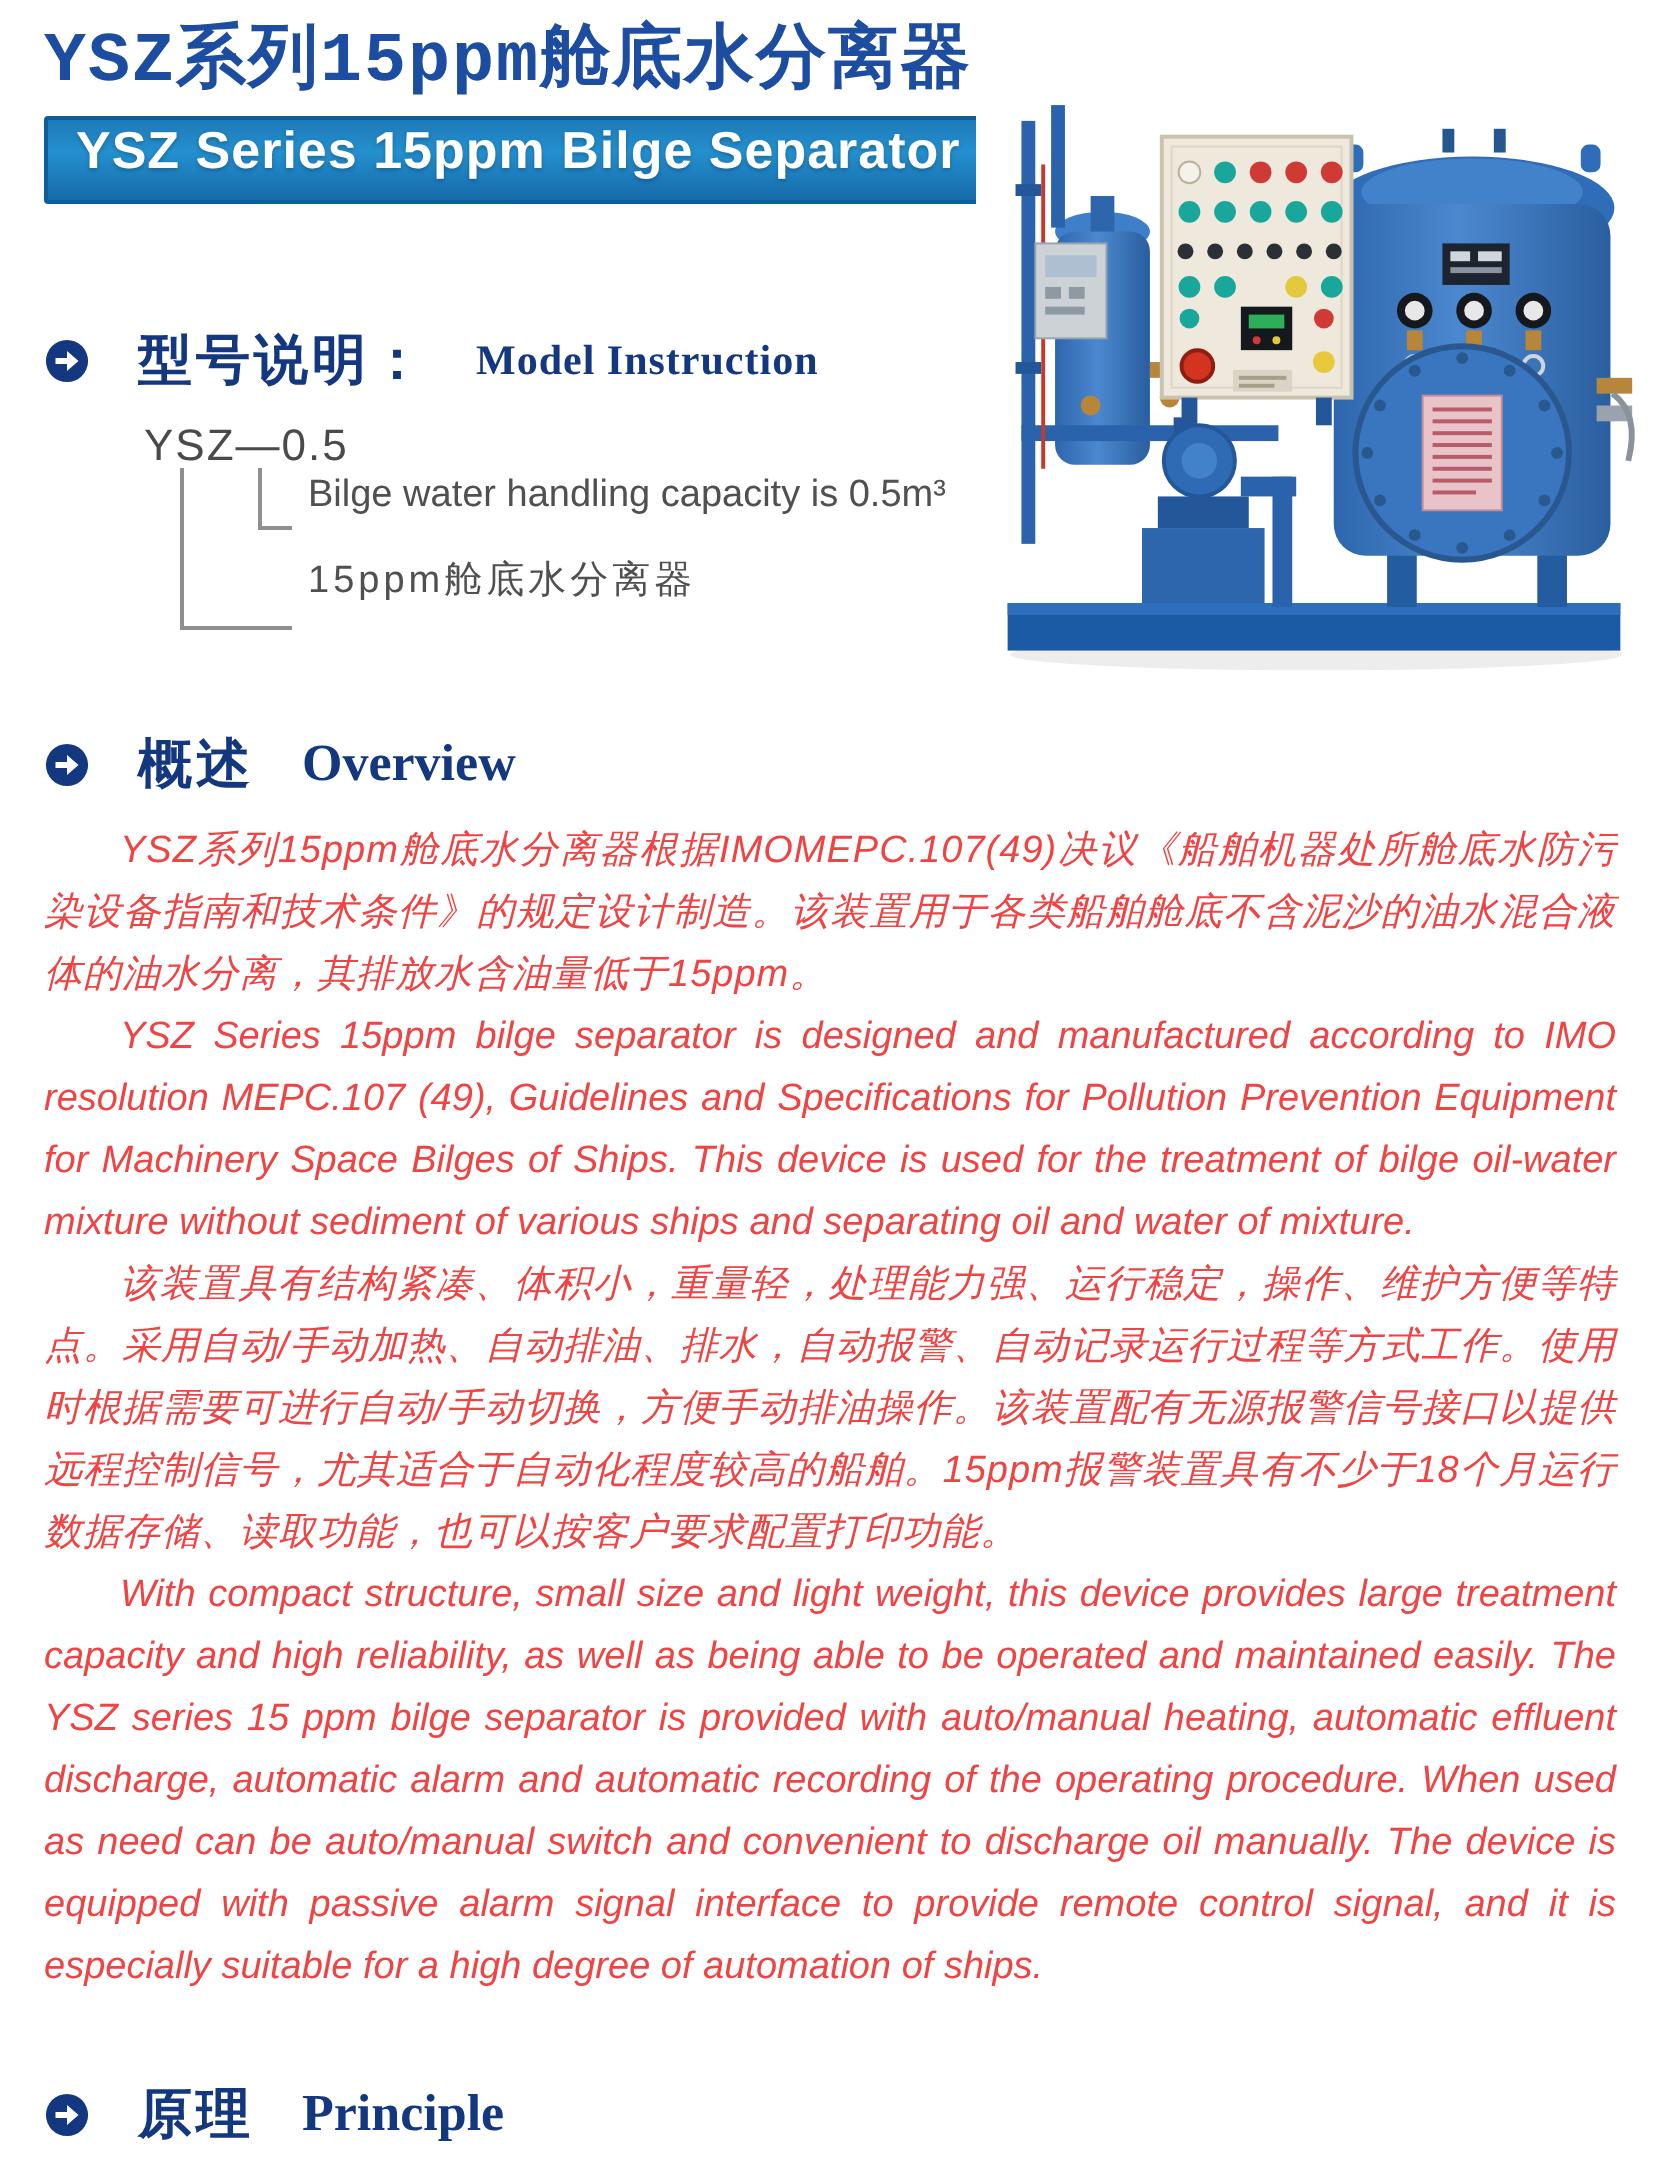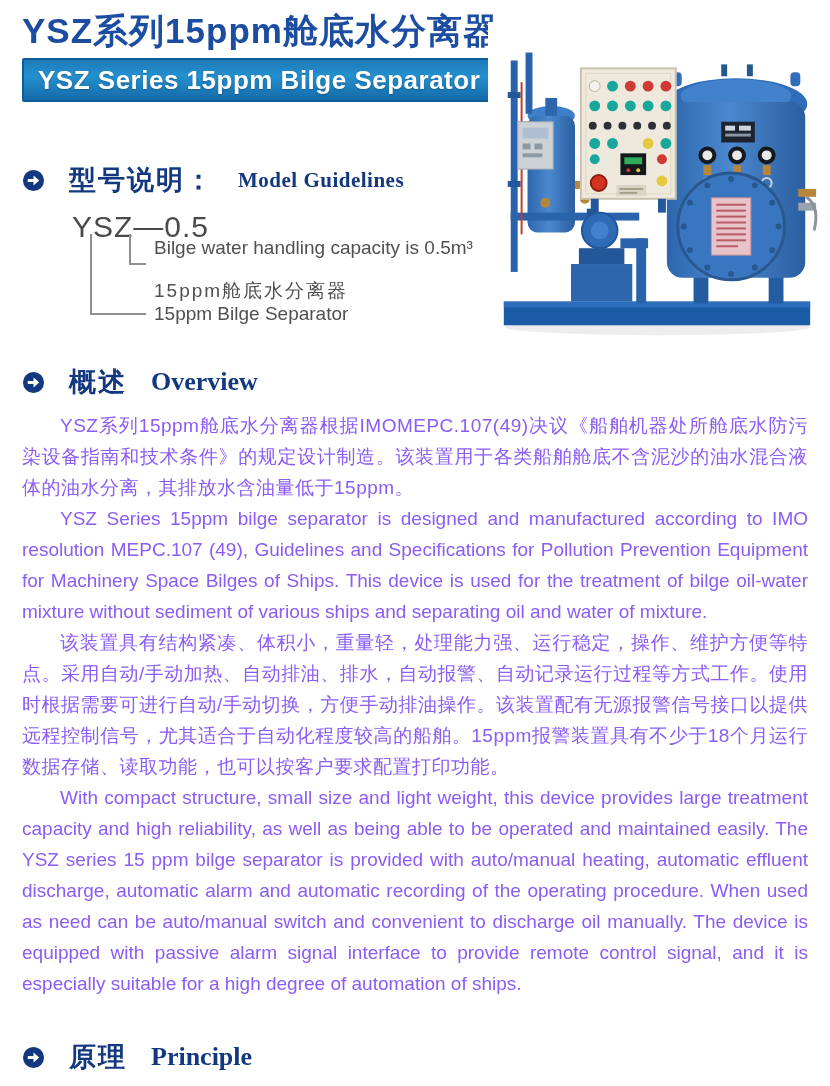--- a/index.html
+++ b/index.html
@@ -3,29 +3,29 @@
 <meta charset="utf-8">
 <style>
   * { margin:0; padding:0; box-sizing:border-box; }
   html,body { width:830px; height:1086px; overflow:hidden; background:#ffffff; }
   body { font-family:"Liberation Sans","DejaVu Sans",sans-serif; color:#3d3d3d; position:relative; }
 
   .page { width:830px; height:1086px; padding:8px 22px 0 22px; position:relative; }
 
   
   .title-cn {
-    font-family:Liberation Sans, sans-serif;
+    font-family:Liberation Mono, monospace;
     font-weight:bold; font-size:35px; color:#1c4da0;
     letter-spacing:1px; line-height:46px; white-space:nowrap;
   }
   .banner {
     margin-top:4px; width:492px; height:44px;
     background:linear-gradient(180deg,#1e7ab8 0%,#2490cf 40%,#166aa9 100%);
     border:2px solid #0f5e9c; border-radius:2px;
-    display:flex; align-items:center; padding-left:14px;
+    display:flex; padding-left:14px;
   }
   .banner span {
     color:#ffffff; font-weight:bold; font-size:26px; letter-spacing:0.5px;
     text-shadow:0 1px 2px rgba(0,0,0,0.25); white-space:nowrap;
   }
 
   
   .photo {
     position:absolute; left:488px; top:22px; width:336px; height:320px;
     background:#ffffff;
@@ -35,33 +35,33 @@
   .sec-head { display:flex; align-items:center; gap:24px; }
   .sec-icon { width:23px; height:23px; flex:0 0 auto; display:block; }
   .sec-cn { font-size:27px; font-weight:bold; color:#14387f; letter-spacing:2px; }
   .sec-en { font-family:"Liberation Serif","DejaVu Serif",serif; font-size:26px; font-weight:bold; color:#14387f; }
   .sec-en.small { font-size:21px; letter-spacing:0.5px; }
 
   .model-head { margin-top:60px; width:470px; }
 
   
   .diagram { position:relative; height:128px; margin:12px 0 26px 50px; width:430px; }
-  .model-code { position:absolute; left:0; top:0; font-size:30px; color:#4a4a4a; letter-spacing:1px; }
+  .model-code { position:absolute; left:0; top:0; font-size:22px; color:#4a4a4a; letter-spacing:1px; }
   .dline { position:absolute; background:#8f8f8f; }
   .v1 { left:18px; top:24px; width:2px; height:80px; }
   .h1 { left:18px; top:103px; width:56px; height:2px; }
   .v2 { left:57px; top:24px; width:2px; height:30px; }
   .h2 { left:57px; top:53px; width:17px; height:2px; }
   .dlabel { position:absolute; left:82px; font-size:19px; color:#505050; line-height:23px; white-space:nowrap; }
   .dlabel .cn { letter-spacing:2px; }
   .lblA { top:26px; }
   .lblB { top:69px; }
   p.para {
     font-size:19px; line-height:31px; text-align:justify;
-    text-indent:2em; color:#8b5cf6;
+    text-indent:2em; color:#ef4444;font-style:italic;
   }
   p.cn { letter-spacing:0.5px; }
   p.gap-sm { margin-top:0; }
   .overview-head { margin-top:16px; margin-bottom:10px; }
   .principle-head { margin-top:40px; margin-bottom:12px;text-align:center; }
 </style>
 </head>
 <body>
 
 <div class="page">
@@ -227,35 +227,34 @@
       <rect x="172" y="178" width="8" height="14" fill="#24579a"></rect>
     </svg>
   </div>
 
   <div class="sec-head model-head">
     <svg class="sec-icon" viewBox="0 0 24 24">
       <circle cx="12" cy="12" r="11" fill="#14387f"></circle>
       <polygon points="6,10.4 12,10.4 12,6.8 18,12 12,17.2 12,13.6 6,13.6" fill="#ffffff"></polygon>
     </svg>
     <span class="sec-cn">型号说明：</span>
-    <span class="sec-en small">Model Guidelines</span>
+    <span class="sec-en small">Model Instruction</span>
   </div>
 
   <div class="diagram">
     <span class="model-code">YSZ—0.5</span>
     <div class="dline v1"></div>
     <div class="dline h1"></div>
     <div class="dline v2"></div>
     <div class="dline h2"></div>
     <div class="dlabel lblA">
       <div class="en">Bilge water handling capacity is 0.5m³</div>
     </div>
     <div class="dlabel lblB">
       <div class="cn">15ppm舱底水分离器</div>
-      <div class="en">15ppm Bilge Separator</div>
     </div>
   </div>
 
   <div class="sec-head overview-head">
     <svg class="sec-icon" viewBox="0 0 24 24">
       <circle cx="12" cy="12" r="11" fill="#14387f"></circle>
       <polygon points="6,10.4 12,10.4 12,6.8 18,12 12,17.2 12,13.6 6,13.6" fill="#ffffff"></polygon>
     </svg>
     <span class="sec-cn">概述</span>
     <span class="sec-en">Overview</span>

